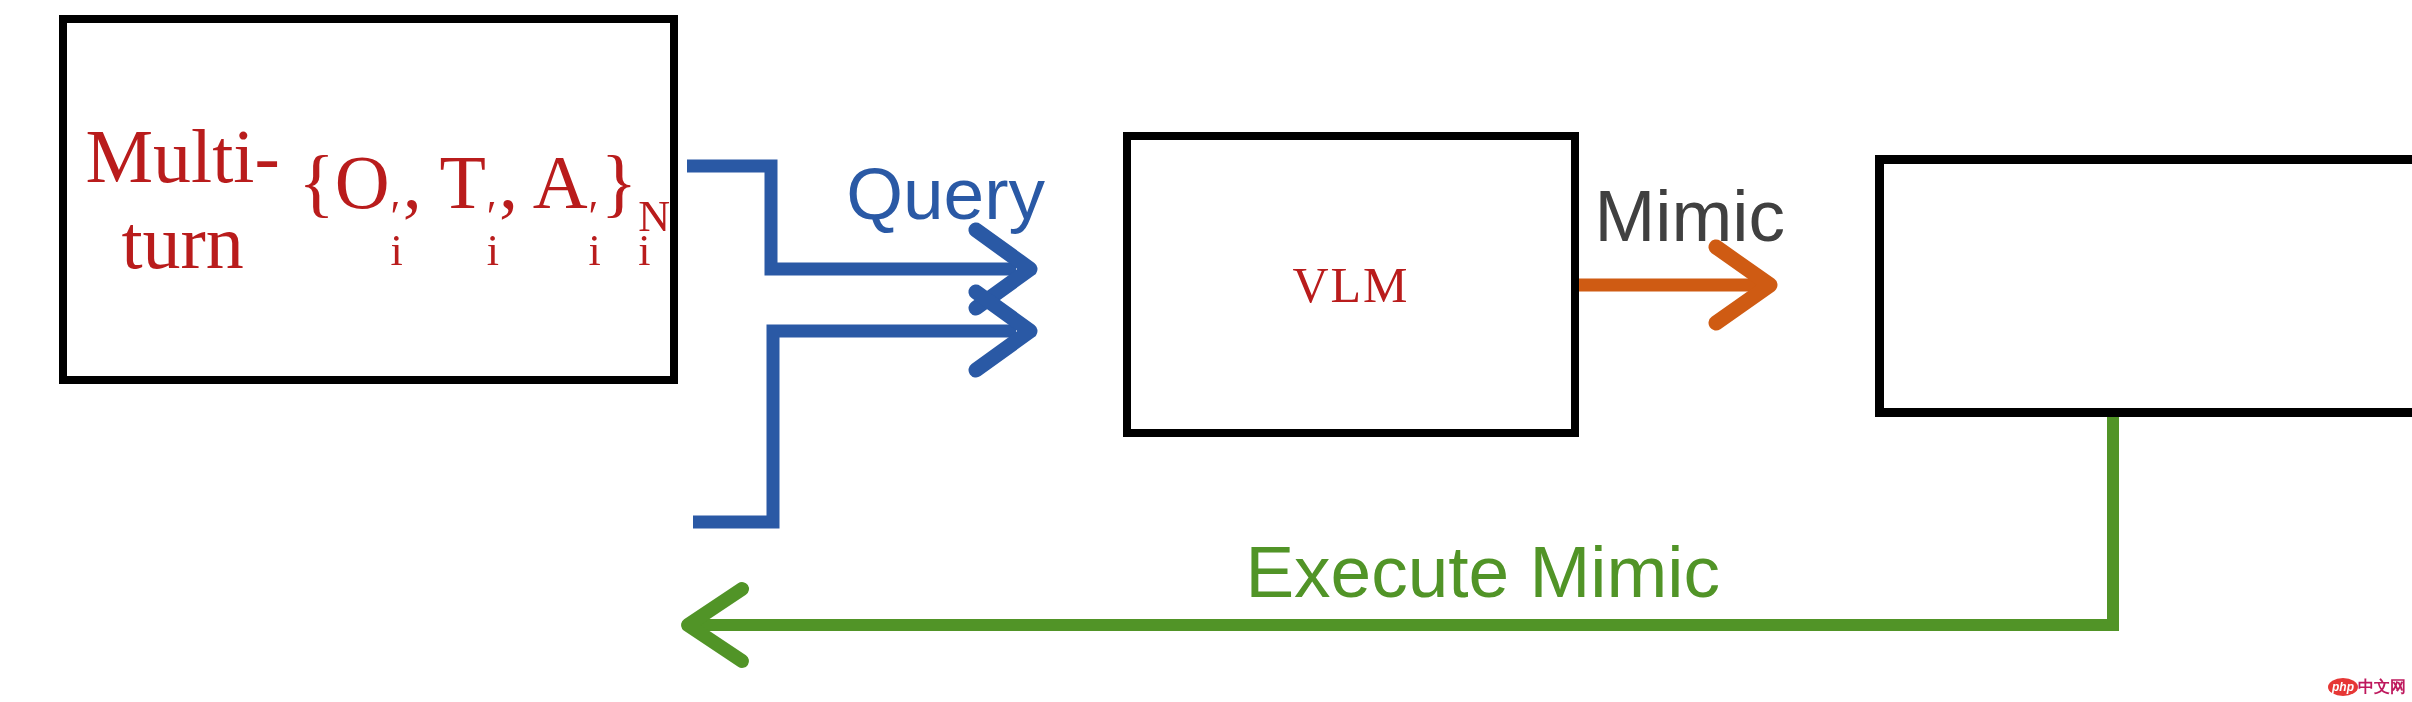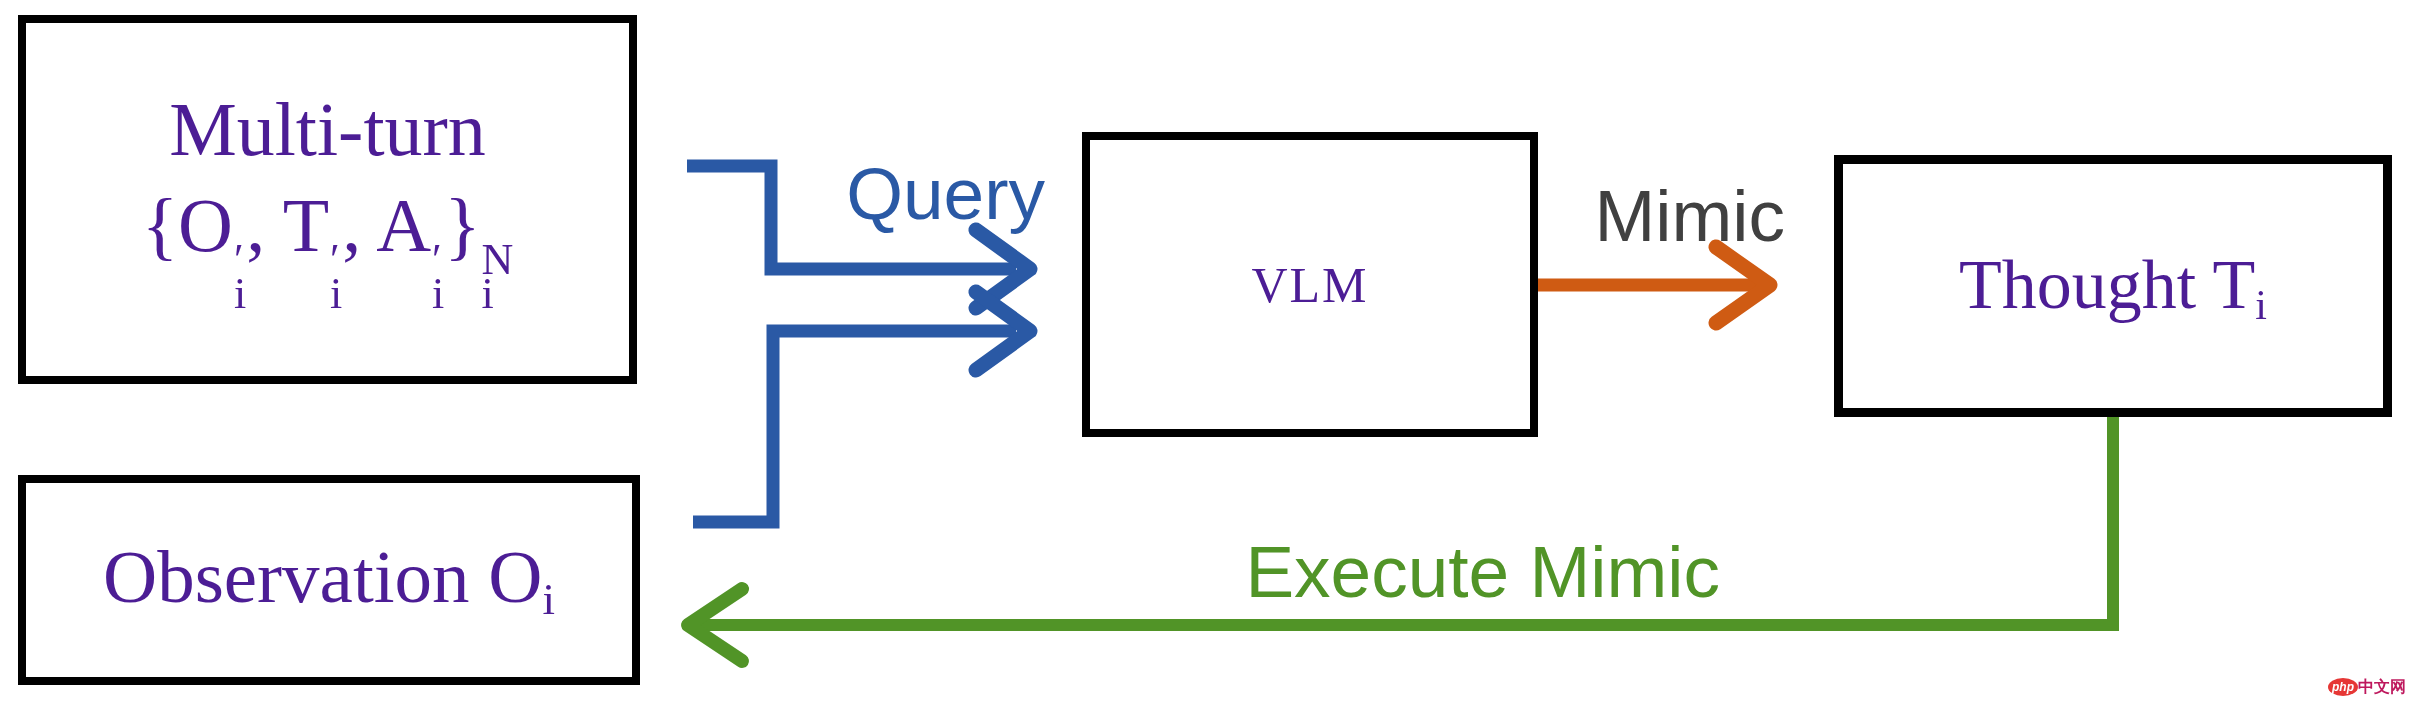--- a/index.html
+++ b/index.html
@@ -9,23 +9,23 @@
     background:#ffffff;
     overflow:hidden;
     font-family:"Liberation Serif", serif;
   }
   .overlay{position:absolute;left:0;top:0;width:2412px;height:702px;pointer-events:none;}
   .box{
     position:absolute;
     box-sizing:border-box;
     background:#ffffff;
     border:8px solid #000000;
-    display:flex;flex-direction:column;
+    display:flex;
     align-items:center;justify-content:center;
-    text-align:center;color:#4c1d95;
+    text-align:center;color:#b91c1c;margin-left:41px;
   }
   .box-examples{left:18px;top:15px;width:619px;height:369px;font-size:76px;line-height:1.13;}
   .box-observation{left:18px;top:475px;width:622px;height:210px;font-size:75px;}
   .box-vlm{left:1082px;top:132px;width:456px;height:305px;font-size:50px;letter-spacing:2px;}
   .box-thought{left:1834px;top:155px;width:558px;height:262px;font-size:70px;line-height:1.32;border-width:9px;}
   .formula-line{margin-top:10px;white-space:nowrap;}
   .sb{font-size:0.6em;vertical-align:-0.27em;}
   .stk{
     display:inline-flex;flex-direction:column;align-items:flex-start;
     font-size:0.58em;line-height:0.78;vertical-align:-0.52em;
@@ -95,34 +95,26 @@
           </span></span><span class="tok"><span>, A</span><span class="stk">
             <span class="stk-top">′</span>
             <span class="stk-bot">i</span>
           </span></span><span class="tok"><span>}</span><span class="stk">
             <span class="stk-top">N</span>
             <span class="stk-bot">i</span>
           </span></span>
     </div>
   </div>
 
-  <div class="box box-observation">
-    <div>
-      <span>Observation O</span><span class="sb">i</span>
-    </div>
-  </div>
 
   <div class="box box-vlm">
     <div>VLM</div>
   </div>
 
   <div class="box box-thought">
-    <div>
-      <span>Thought T</span><span class="sb">i</span>
-    </div>
   </div>
 
   <div class="flow-label label-query" style="color: rgb(42, 89, 165);">Query</div>
   <div class="flow-label label-mimic" style="color: #404040;">Mimic</div>
   <div class="flow-label label-execute" style="color: rgb(81, 148, 39);">Execute Mimic</div>
 
   <div class="watermark">
     <span class="wm-pill" style="background: rgb(230, 55, 53);">php</span>
     <span class="wm-site" style="color: #be185d;">中文网</span>
   </div>

